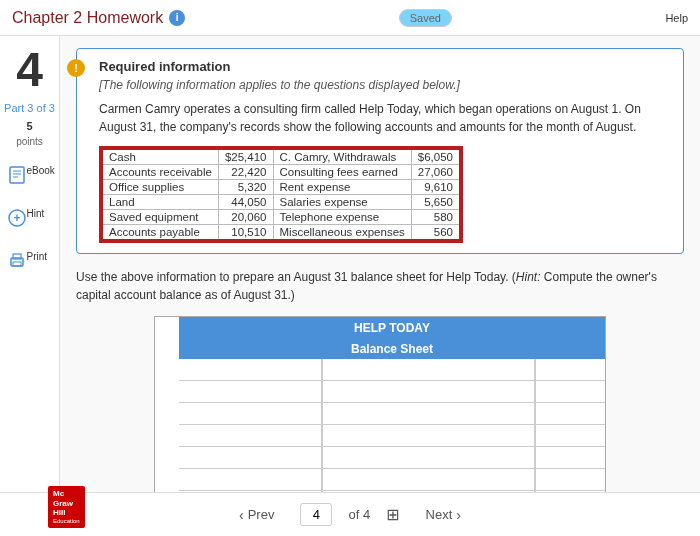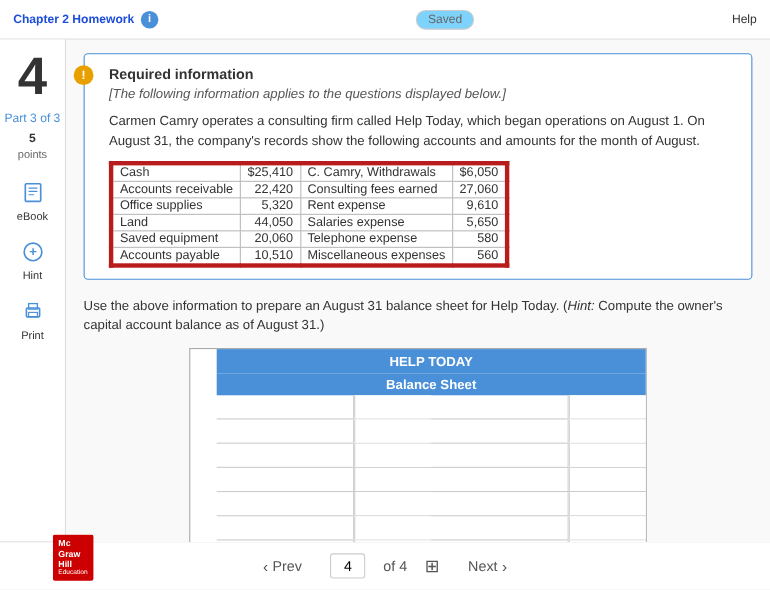--- a/index.html
+++ b/index.html
@@ -5,21 +5,21 @@
     * { box-sizing: border-box; margin: 0; padding: 0; }
     body { font-family: Arial, sans-serif; font-size: 13px; background: #f5f5f5; color: #333; width: 700px; height: 536px; overflow: hidden; }
 
     
     .top-bar {
       display: flex; align-items: center; justify-content: space-between;
       background: #fff; border-bottom: 1px solid #ddd;
       padding: 6px 12px; height: 36px;
     }
     .top-bar-left { display: flex; align-items: center; gap: 6px; }
-    .top-bar-title { font-size: 11px; font-weight: 700; color: #1d4ed8; }
+    .top-bar-title { font-size: 16px; font-weight: 400; color: #7f1d1d; }
     .info-icon {
       width: 16px; height: 16px; border-radius: 50%; background: #4a90d9;
       color: #fff; font-size: 10px; display: flex; align-items: center; justify-content: center;
       font-weight: bold; cursor: pointer;
     }
     .saved-badge {
       border: 1px solid #ccc; border-radius: 10px; padding: 2px 10px;
       font-size: 11px; color: #666; background: #7dd3fc;
     }
     .help-btn { font-size: 11px; color: #333; cursor: pointer; font-weight: 500; }
@@ -35,21 +35,21 @@
     }
     .question-num {
       font-size: 48px; font-weight: bold; color: #333; line-height: 1;
       margin-bottom: 4px;
     }
     .part-label { font-size: 11px; color: #4a90d9; text-align: center; margin-bottom: 2px; }
     .points-label { font-size: 11px; color: #333; font-weight: bold; text-align: center; }
     .points-sub { font-size: 10px; color: #666; text-align: left; margin-bottom: 8px; }
 
     .sidebar-item {
-      display: flex; flex-direction: column; align-items: center;
+      display: flex; flex-direction: row; 
       padding: 6px 4px; cursor: pointer; border-radius: 4px; width: 54px;
     }
     .sidebar-icon { font-size: 18px; color: #4a90d9; margin-bottom: 2px; }
     .sidebar-item-label { font-size: 10px; color: #333; text-align: center; }
 
     
     .content-area {
       flex: 1; overflow-y: auto; padding: 12px 16px; background: #f9f9f9;
     }
 
@@ -66,21 +66,21 @@
     }
     .req-title { font-weight: bold; font-size: 13px; color: #333; margin-bottom: 4px; margin-left: 8px; }
     .req-subtitle { font-style: italic; font-size: 12px; color: #555; margin-bottom: 8px; margin-left: 8px; }
     .req-body { font-size: 12px; color: #333; margin-bottom: 10px; margin-left: 8px; line-height: 1.5; }
 
     .instruction { font-size: 12px; color: #333; margin-bottom: 12px; line-height: 1.5; }
     .instruction em { font-style: italic; }
 
     
     .bs-container {
-      border: 1px solid #aaa; background: #fff; width: 416px; margin: 0 auto; padding-left: 24px;
+      border: 1px solid #aaa; background: #fff; width: 452px; margin: 0 auto; padding-left: 24px;
     }
     .bs-header-top {
       background: #4a90d9; color: #fff; text-align: center;
       padding: 4px 0; font-size: 12px; font-weight: bold;
     }
     .bs-header-sub {
       background: #4a90d9; color: #fff; text-align: center;
       padding: 3px 0; font-size: 12px; font-weight: bold;
     }
     .bs-row {

